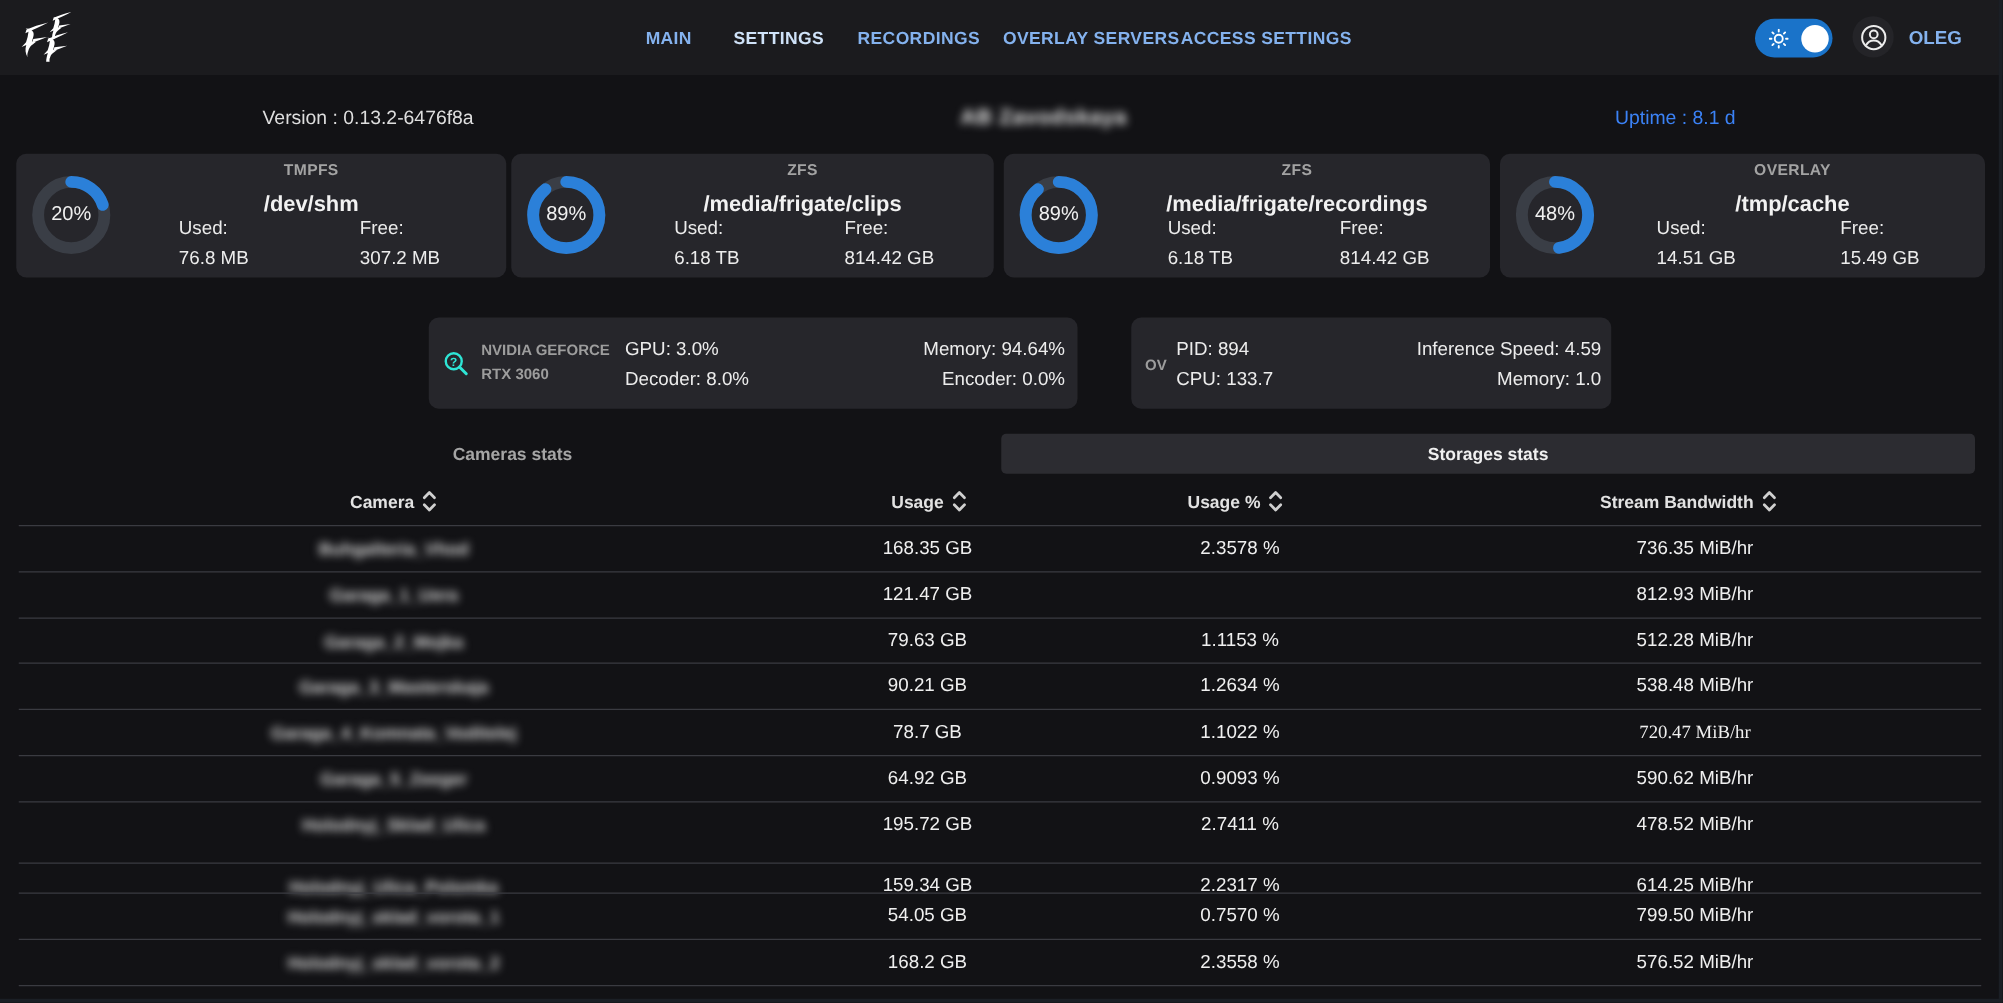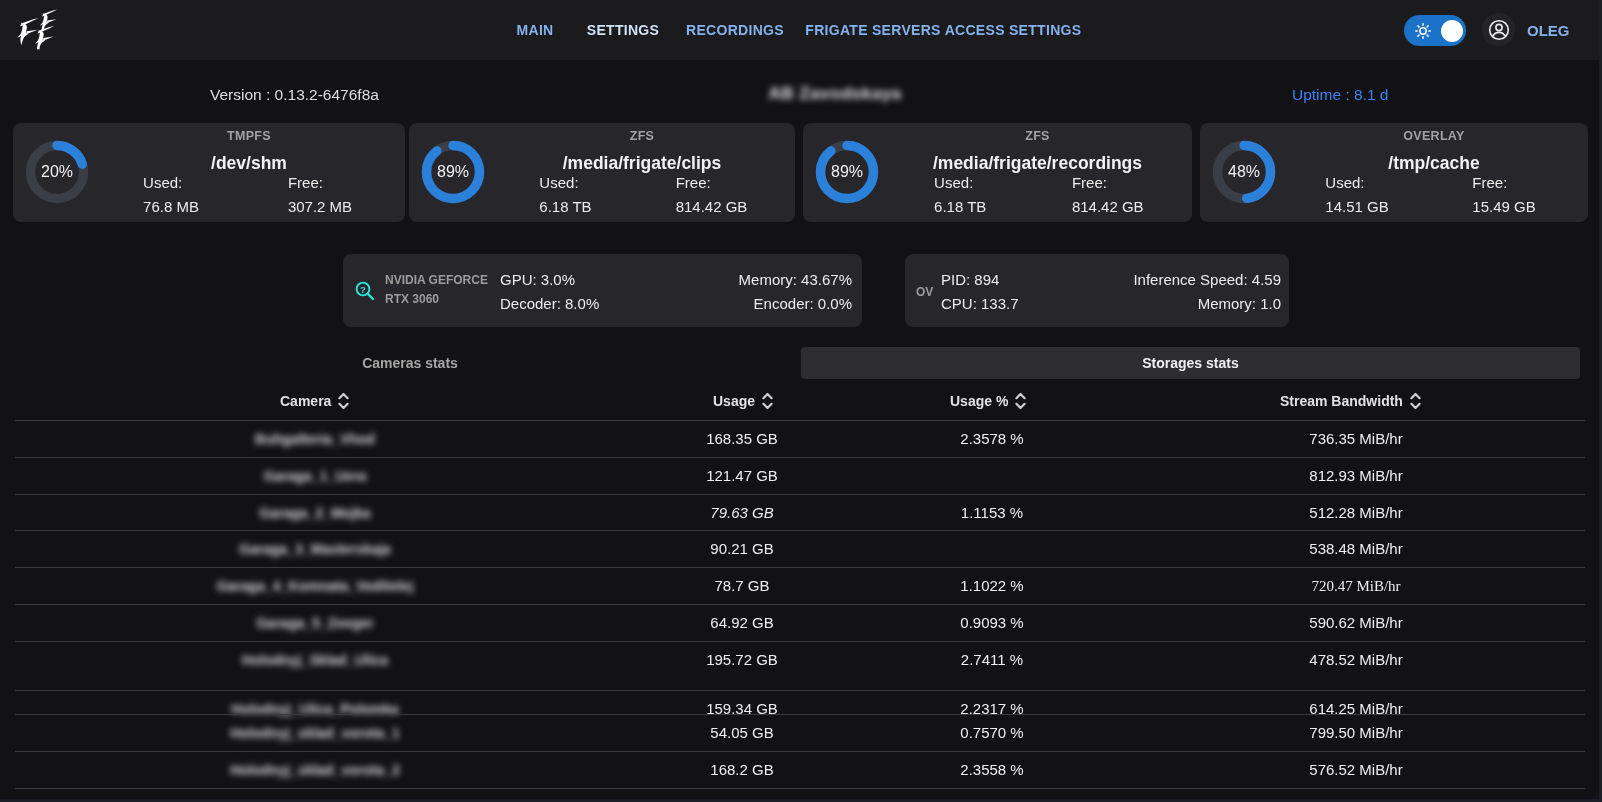--- a/index.html
+++ b/index.html
@@ -61,21 +61,21 @@
     <g fill="#ffffff" transform="scale(0.93)">
       <use href="#birdS" transform="translate(28.8,5.8) scale(0.82)"></use>
       <use href="#birdL" transform="translate(4.5,14.8)"></use>
       <use href="#birdS" transform="translate(23.5,23.2) scale(0.92)"></use>
     </g>
   </svg>
   <div id="navlinks">
     <div class="lnk" style="left:535px;">MAIN</div>
     <div class="lnk active" style="left:623px;">SETTINGS</div>
     <div class="lnk" style="left:735px;">RECORDINGS</div>
-    <div class="lnk" style="left:873px;">FRIGATE SERVERS</div>
+    <div class="lnk" style="left:873px;">OVERLAY SERVERS</div>
     <div class="lnk" style="left:1013px;text-align:center;">ACCESS SETTINGS</div>
   </div>
   <div class="abs" style="left:1404px; top:15px; width:62px; height:31px; background:#1a73c9; border-radius:15.5px;">
     <svg class="abs" style="left:11px; top:7.5px;" width="16" height="16" viewBox="0 0 16 16">
       <circle cx="8" cy="8" r="3.2" fill="none" stroke="#fff" stroke-width="1.5"></circle>
       <g stroke="#fff" stroke-width="1.5" stroke-linecap="round">
         <line x1="8" y1="0.8" x2="8" y2="2.2"></line>
         <line x1="8" y1="13.8" x2="8" y2="15.2"></line>
         <line x1="0.8" y1="8" x2="2.2" y2="8"></line>
         <line x1="13.8" y1="8" x2="15.2" y2="8"></line>
@@ -152,21 +152,21 @@
 
 <div class="gcard" style="left:343px; width:519px;">
   <svg class="abs" style="left:11px; top:26px;" width="22" height="22" viewBox="0 0 22 22">
     <circle cx="9" cy="9" r="6.4" fill="none" stroke="#2ee5d5" stroke-width="1.9"></circle>
     <line x1="13.6" y1="13.6" x2="19" y2="19" stroke="#2ee5d5" stroke-width="2.4" stroke-linecap="round"></line>
     <text x="9" y="12.6" font-size="9.5" font-weight="bold" fill="#2ee5d5" text-anchor="middle">?</text>
   </svg>
   <div class="abs glabel" style="left:42px; top:17px;">NVIDIA GEFORCE<br>RTX 3060</div>
   <div class="gstat" style="left:157px; top:17px;">GPU: 3.0%</div>
   <div class="gstat" style="left:157px; top:41px;">Decoder: 8.0%</div>
-  <div class="gstat" style="right:10px; top:17px;">Memory: 43.67%</div>
+  <div class="gstat" style="right:10px; top:17px;">Memory: 94.64%</div>
   <div class="gstat" style="right:10px; top:41px;">Encoder: 0.0%</div>
 </div>
 <div class="gcard" style="left:871px; width:384px;margin-left:34px;">
   <div class="abs glabel" style="left:11px; top:29px;">OV</div>
   <div class="gstat" style="left:36px; top:17px;">PID: 894</div>
   <div class="gstat" style="left:36px; top:41px;">CPU: 133.7</div>
   <div class="gstat" style="right:8px; top:17px;">Inference Speed: 4.59</div>
   <div class="gstat" style="right:8px; top:41px;">Memory: 1.0</div>
 </div>
 
@@ -205,27 +205,28 @@
       <div class="rc" style="left:842px; width:270px;">2.3578 %</div>
       <div class="rc" style="left:1131px; width:420px;">736.35 MiB/hr</div>
     </div>
 <div class="row" style="top:456.8px;">
       <div class="rc cam" style="left:100px; width:400px;">Garaga_1_Uera</div>
       <div class="rc" style="left:597px; width:260px;">121.47 GB</div>
       <div class="rc" style="left:1131px; width:420px;">812.93 MiB/hr</div>
     </div>
 <div class="row" style="top:493.6px;">
       <div class="rc cam" style="left:100px; width:400px;">Garaga_2_Mojka</div>
-      <div class="rc" style="left:597px; width:260px;font-style:italic;">79.63 GB</div>
+      <div class="rc" style="left:597px; width:260px;">79.63 GB</div>
       <div class="rc" style="left:842px; width:270px;">1.1153 %</div>
       <div class="rc" style="left:1131px; width:420px;">512.28 MiB/hr</div>
     </div>
 <div class="row" style="top:530.4px;">
       <div class="rc cam" style="left:100px; width:400px;">Garaga_3_Masterskaja</div>
       <div class="rc" style="left:597px; width:260px;">90.21 GB</div>
+      <div class="rc" style="left:842px; width:270px;">1.2634 %</div>
       <div class="rc" style="left:1131px; width:420px;">538.48 MiB/hr</div>
     </div>
 <div class="row" style="top:567.2px;">
       <div class="rc cam" style="left:100px; width:400px;">Garaga_4_Komnata_Voditelej</div>
       <div class="rc" style="left:597px; width:260px;">78.7 GB</div>
       <div class="rc" style="left:842px; width:270px;">1.1022 %</div>
       <div class="rc" style="left:1131px; width:420px;font-family:Liberation Serif, serif;">720.47 MiB/hr</div>
     </div>
 <div class="row" style="top:604.0px;">
       <div class="rc cam" style="left:100px; width:400px;">Garaga_5_Zeeger</div>

